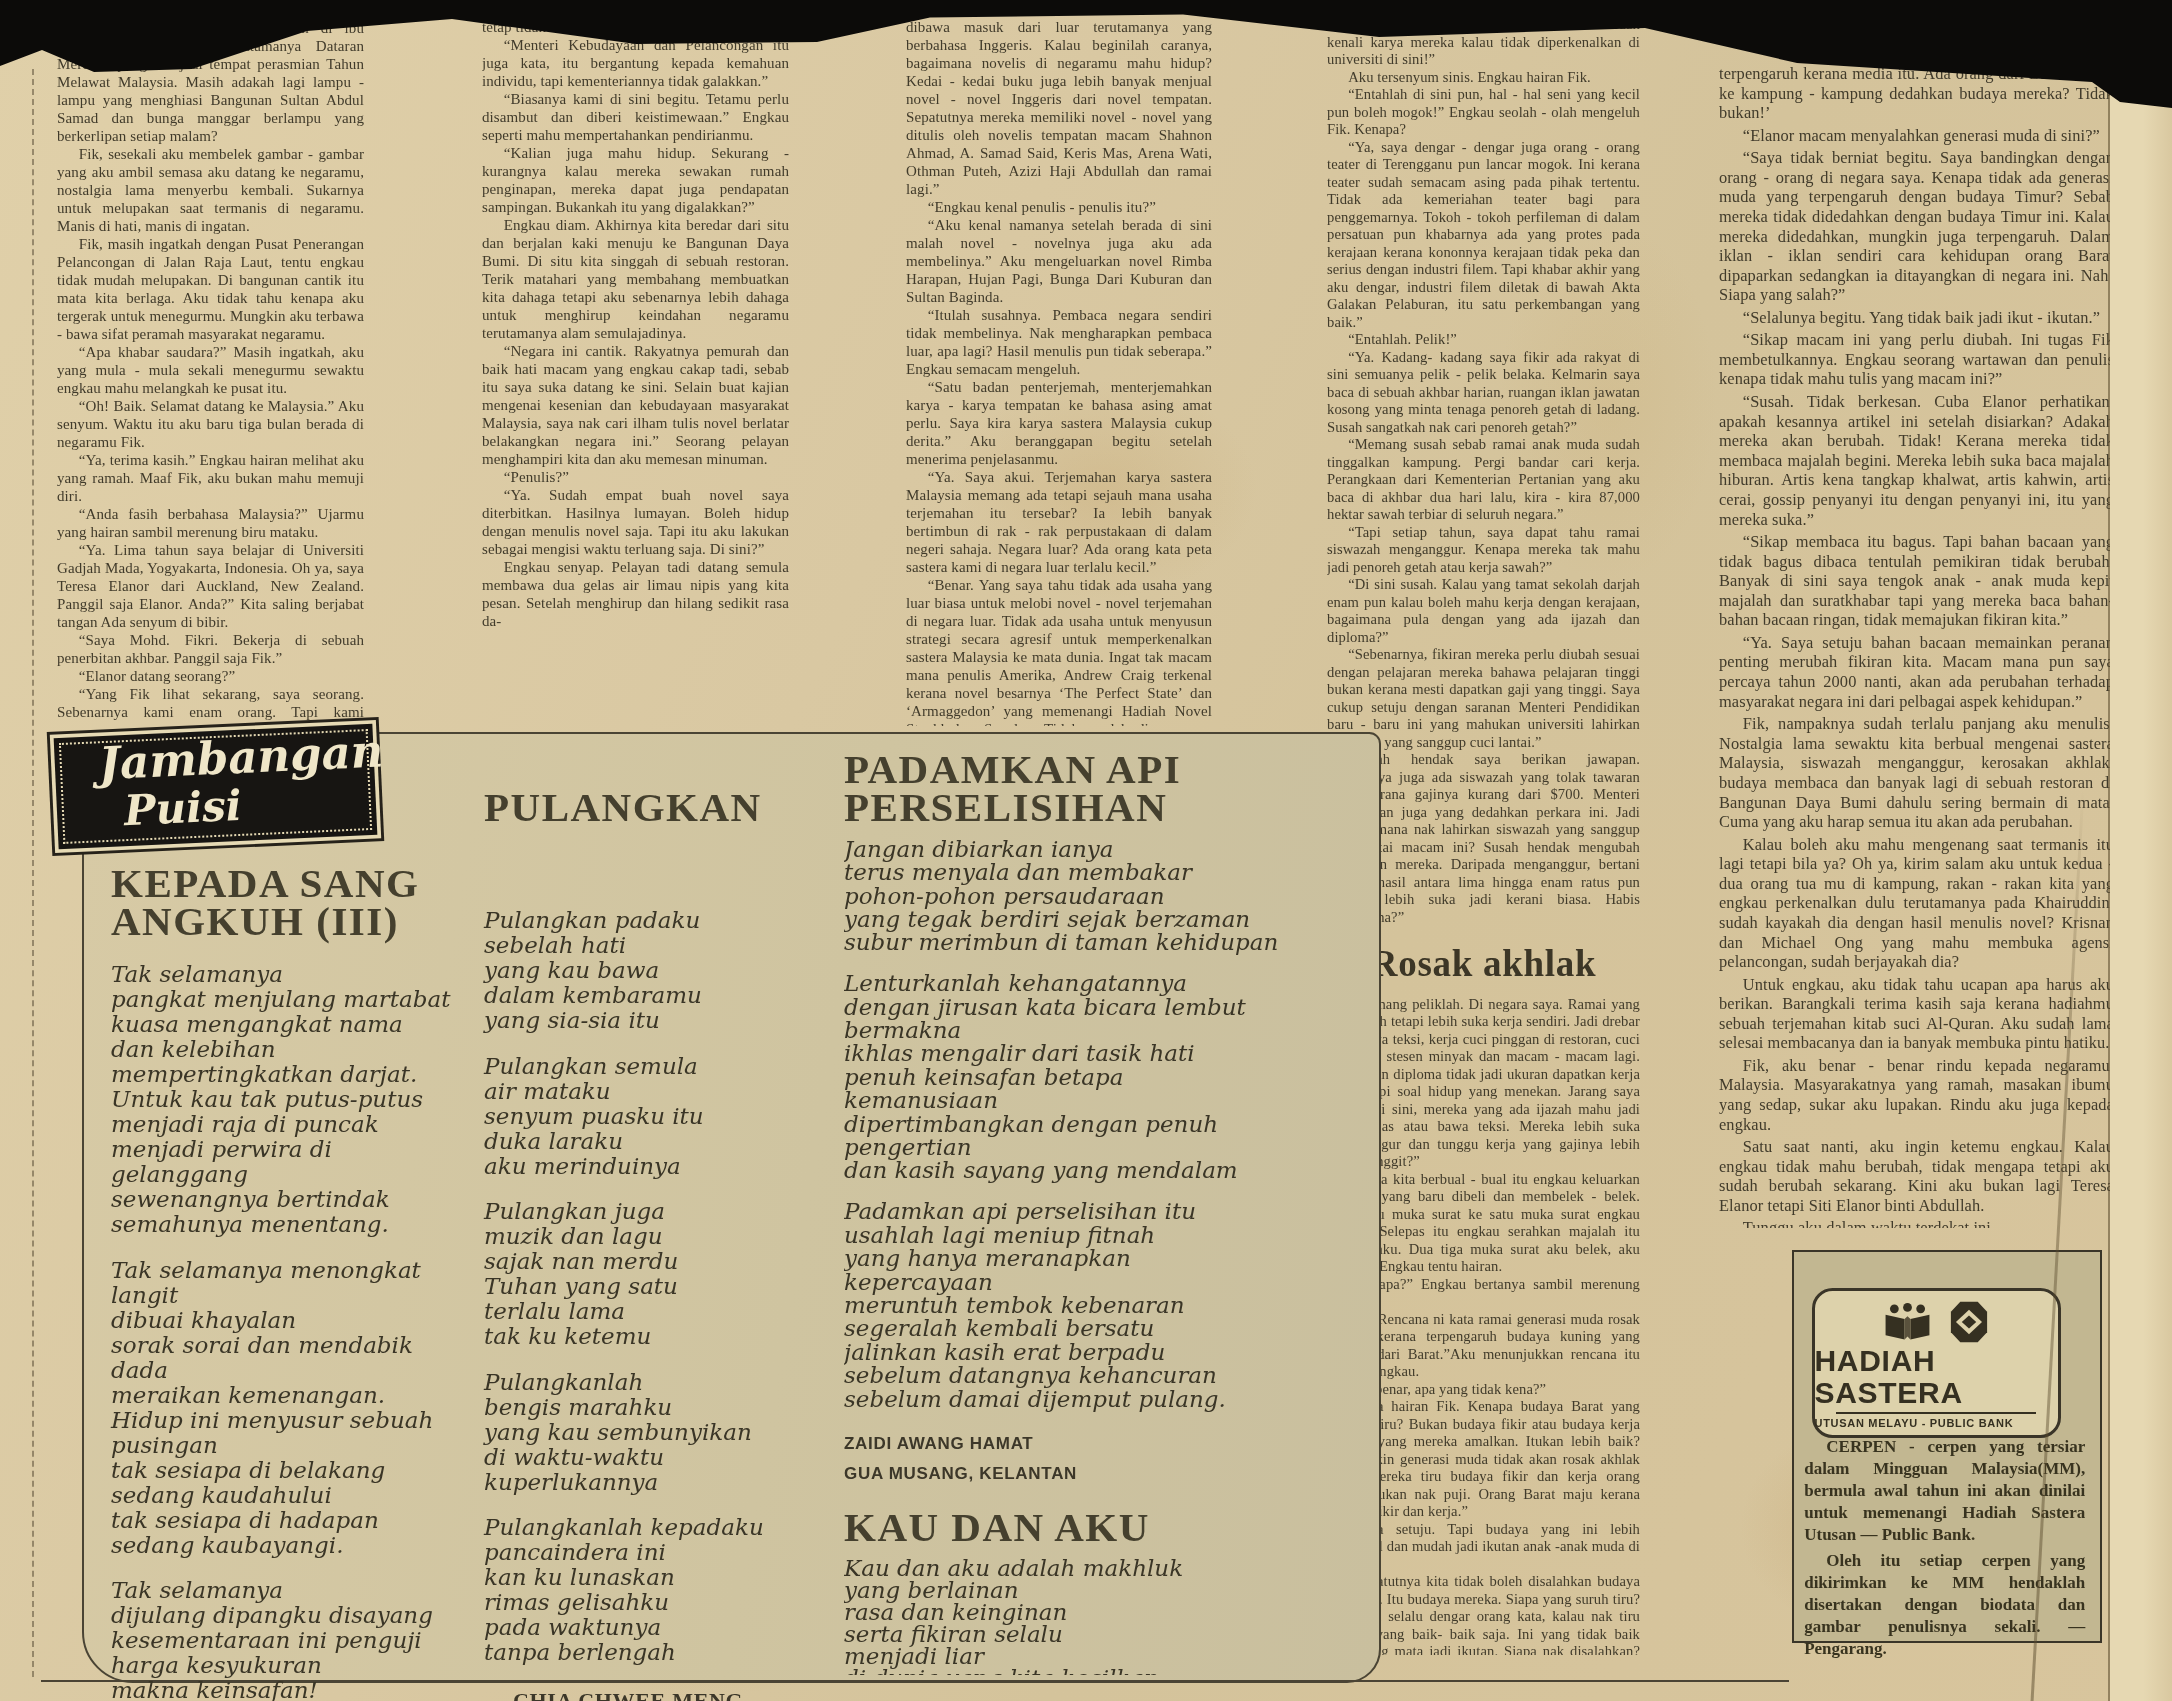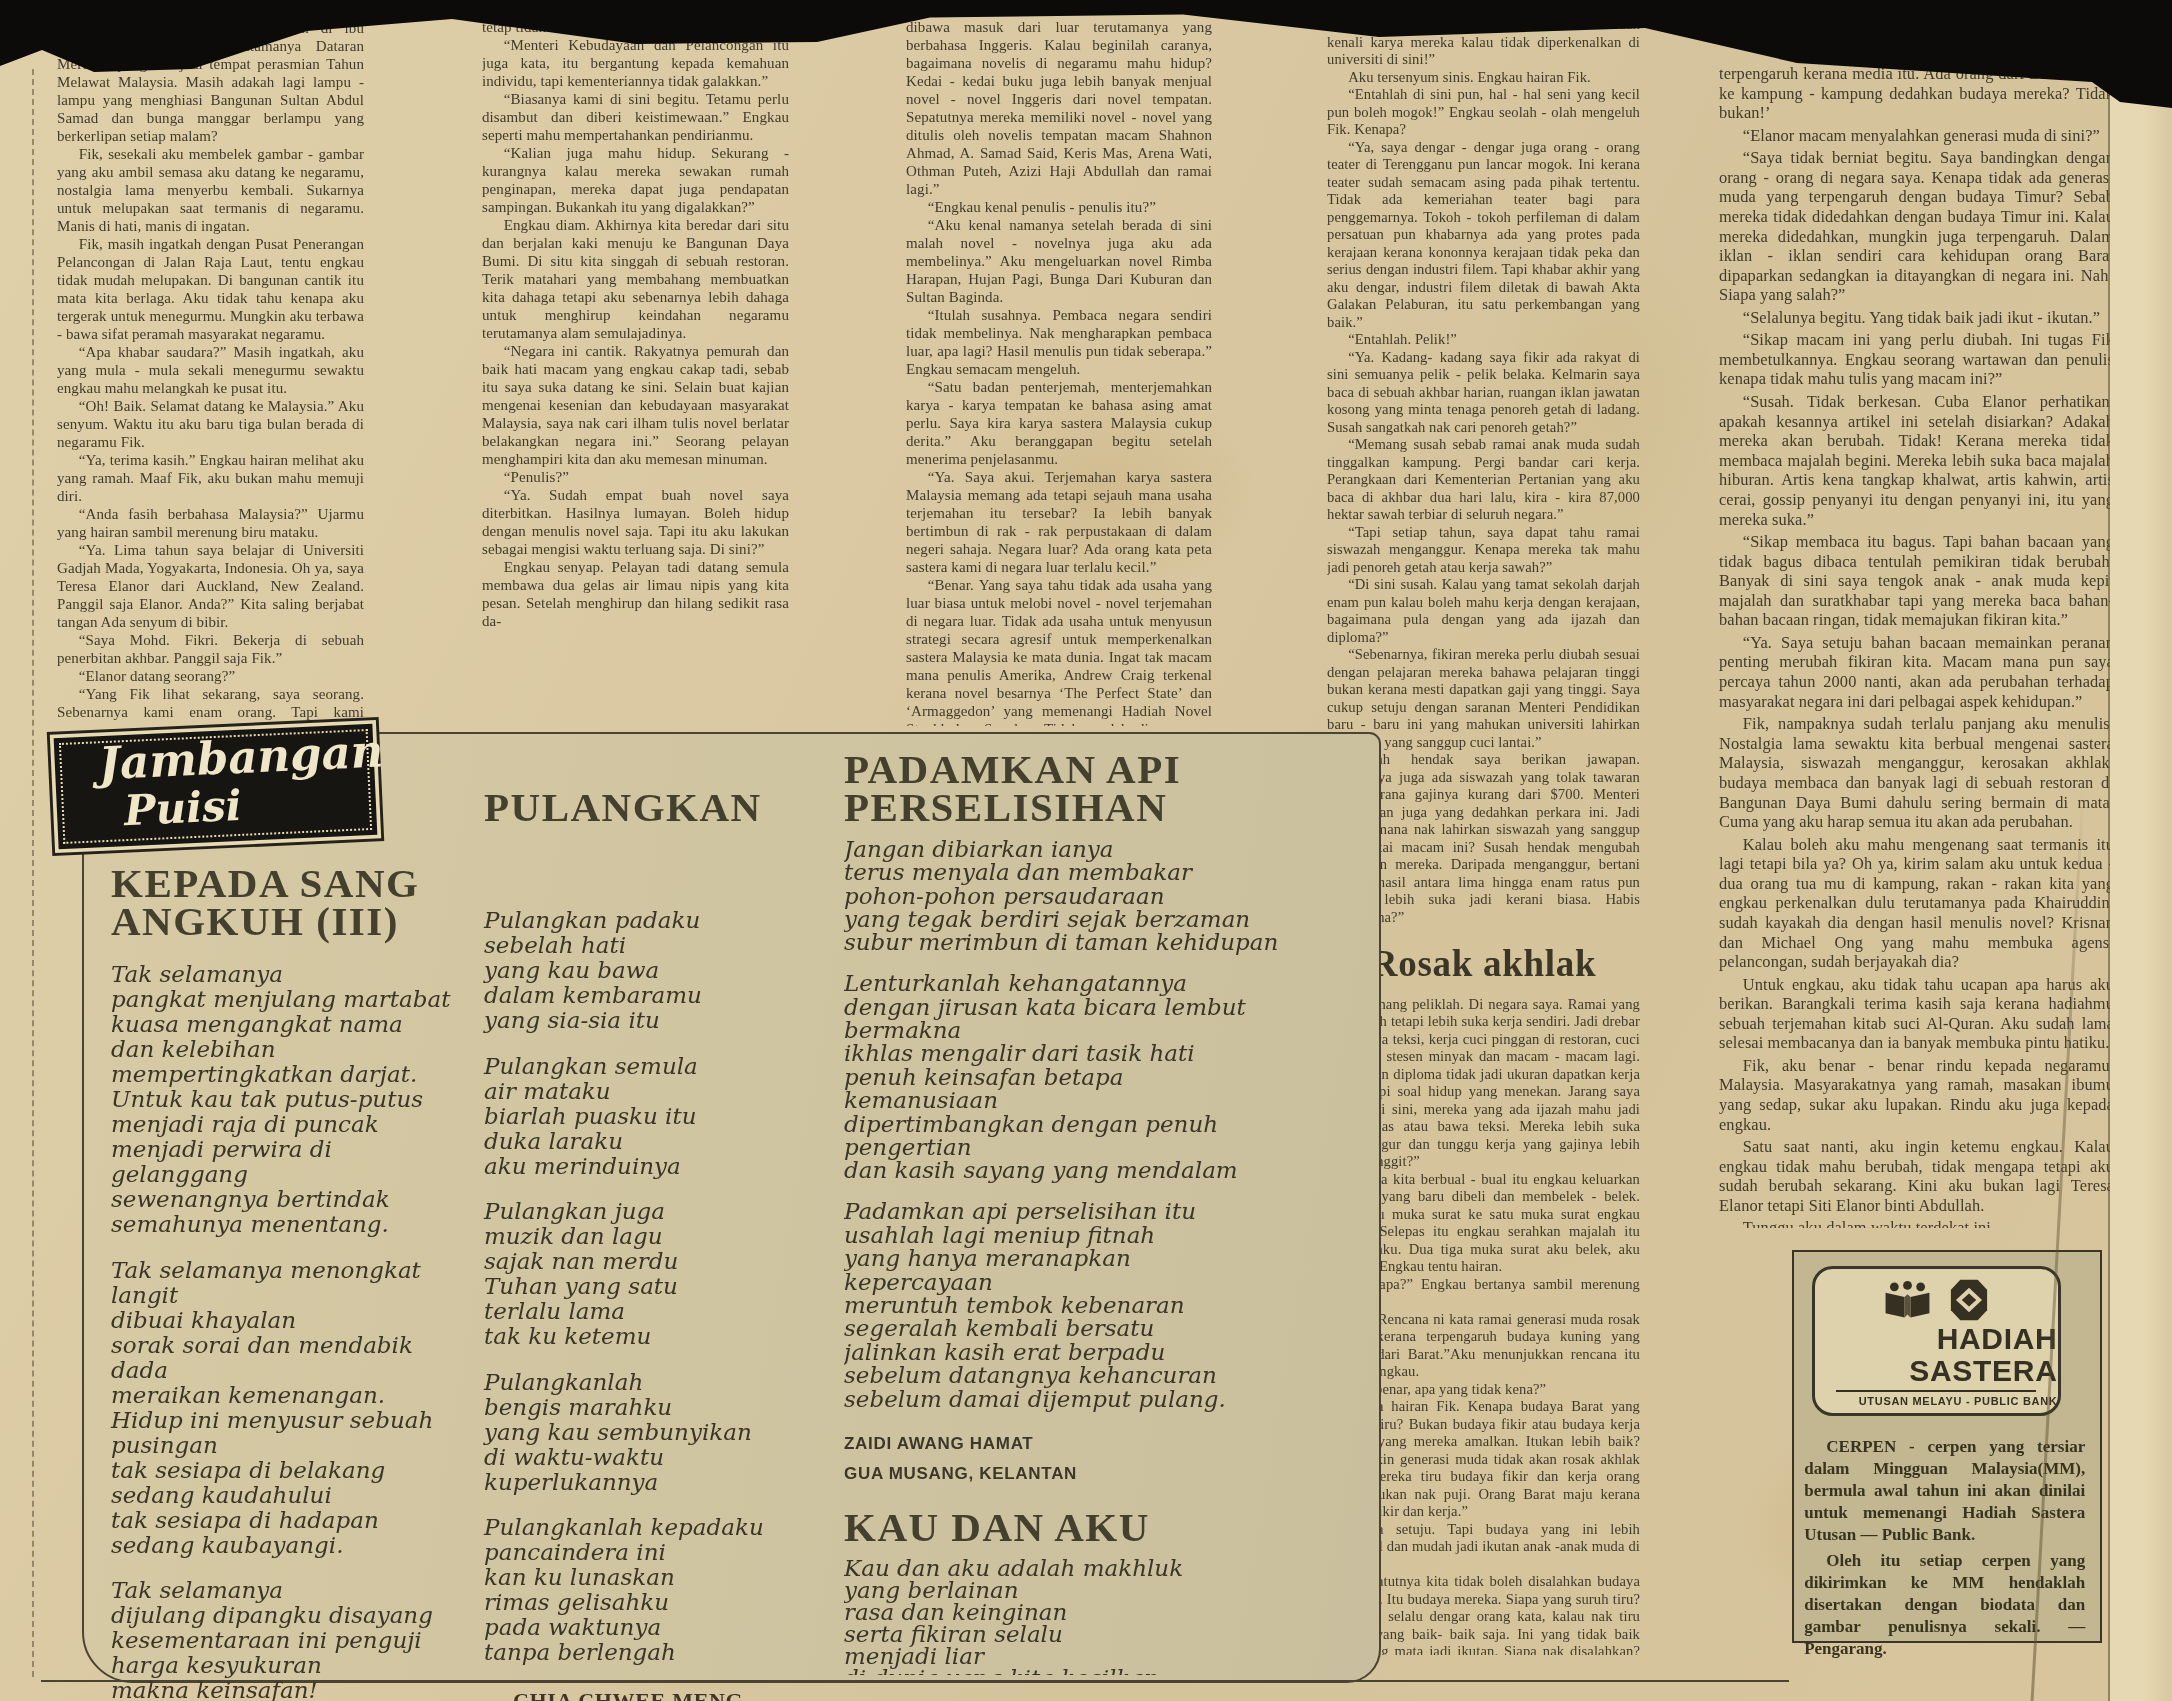--- a/index.html
+++ b/index.html
@@ -65,22 +65,22 @@
   .pcC .stanza{line-height:23.4px;margin-bottom:17.5px;}
   .poem-sig{font-family:"Liberation Sans",sans-serif;font-weight:bold;font-size:17px;line-height:30px;
             white-space:pre-line;color:#3c3729;letter-spacing:0.7px;margin-top:7.3px;}
   .sig-serif{font-family:"Liberation Serif",serif;font-size:22px;}
   .title2{margin-top:19px;}
   .kau .stanza{line-height:22px;}
 
   
   .prize{position:absolute;left:1792px;top:1250px;width:310px;height:393px;z-index:3;
          background:#c2b791;border:2.9px solid #3a3528;box-sizing:border-box;}
-  .prize-inner{position:absolute;left:17.5px;top:14px;width:249px;height:150px;background:#ddd2ab;
-               border:3.7px solid #3a3528;border-radius:20.5px;box-sizing:border-box;text-align:right;}
+  .prize-inner{position:absolute;left:17.5px;top:36px;width:249px;height:150px;background:#ddd2ab;
+               border:3.7px solid #3a3528;border-radius:20.5px;box-sizing:border-box;text-align:left;}
   .prize-icons{display:flex;justify-content:center;gap:19px;margin-top:10.2px;height:42px;align-items:center;}
   .prize-title{font-family:"Liberation Sans",sans-serif;font-weight:bold;font-size:30px;line-height:32px;
                color:#353021;letter-spacing:0.7px;margin-top:1.5px;}
   .prize-underline{width:82%;height:2.2px;background:#353021;margin:2.9px auto 3.7px auto;}
   .prize-sub{font-family:"Liberation Sans",sans-serif;font-weight:bold;font-size:11px;letter-spacing:0.7px;color:#353021;}
   .prize-body{position:absolute;left:10.2px;top:184px;width:281px;text-align:justify;
               font-family:"Liberation Serif",serif;font-weight:bold;font-size:17px;line-height:22px;color:#38331f;}
   .prize-body p{margin:0 0 4.4px 0;text-indent:1.3em;}
 </style>
 </head>
@@ -218,21 +218,21 @@
   <div class="poemcol pcB">
     <h3 class="poem-title">PULANGKAN</h3>
     <div>
         <p class="stanza">Pulangkan padaku
 sebelah hati
 yang kau bawa
 dalam kembaramu
 yang sia-sia itu</p>
         <p class="stanza">Pulangkan semula
 air mataku
-biarlah puasku itu
+senyum puasku itu
 duka laraku
 aku merinduinya</p>
         <p class="stanza">Pulangkan juga
 muzik dan lagu
 sajak nan merdu
 Tuhan yang satu
 terlalu lama
 tak ku ketemu</p>
         <p class="stanza">Pulangkanlah
 bengis marahku

